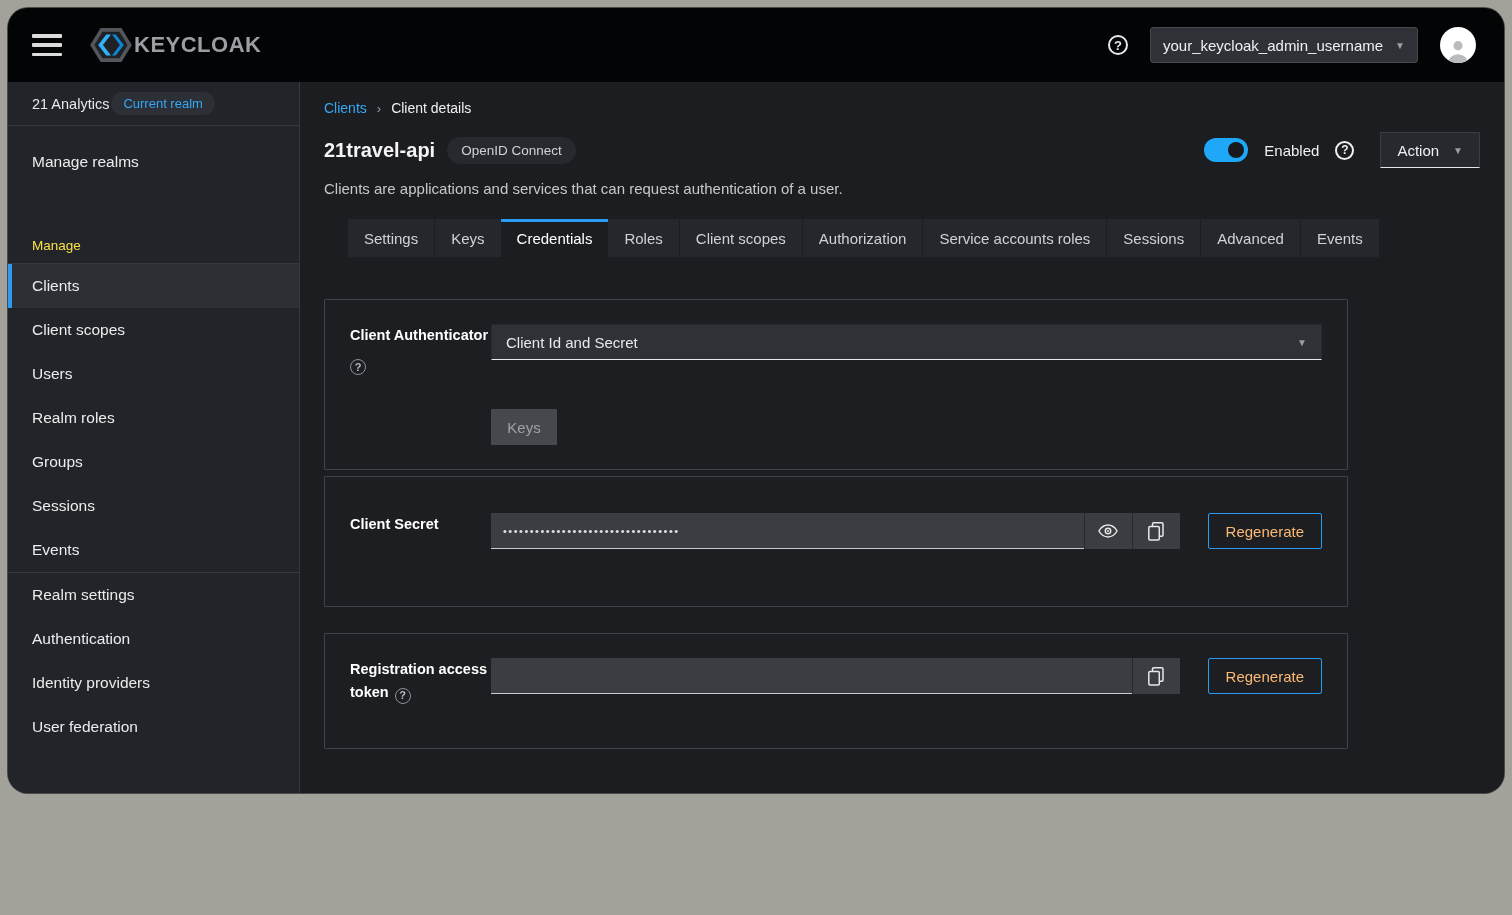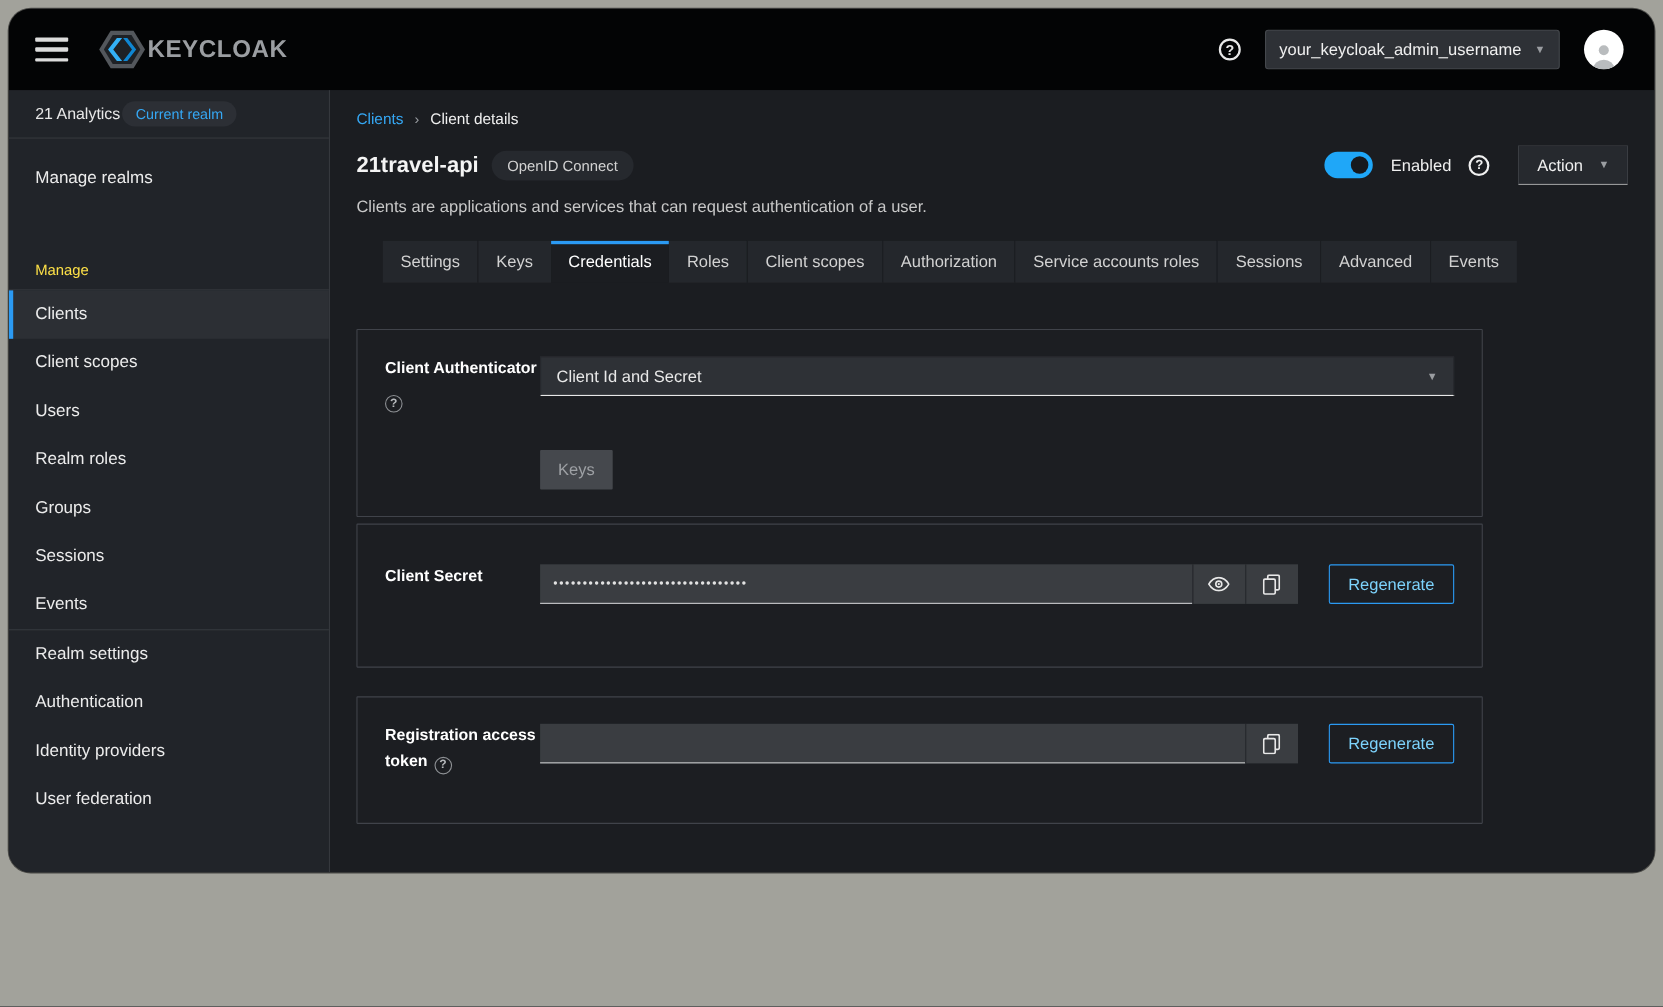--- a/index.html
+++ b/index.html
@@ -132,21 +132,21 @@
     flex:1; background:#3a3d41; border:none; border-bottom:1.5px solid #c9cacc;
     color:#e2e2e2; padding:0 12px; font-size:11px; letter-spacing:1.5px; min-width:0;
     font-family:"Liberation Sans", sans-serif;
   }
   .ig-btn {
     width:48px; background:#3a3d41; border:none; border-left:1px solid #26292d;
     display:flex; align-items:center; justify-content:center; cursor:pointer;
   }
   .regen-btn {
     margin-left:28px; height:36px; padding:0 17px; background:transparent;
-    border:1px solid #2b9af3; border-radius:2px; color:#7dd3fc; font-size:15px;
+    border:1px solid #2b9af3; border-radius:2px; color:#fdba74; font-size:15px;
     cursor:pointer; font-family:"Liberation Sans", sans-serif; flex:0 0 auto;
   }
   .card2 .label-col, .card2 .field-col { padding-top:36px; }
   .card2 { padding-bottom:57px; }
   .card3 { padding-bottom:44px; }
   svg { display:block; }
 </style>
 </head>
 <body>
 

